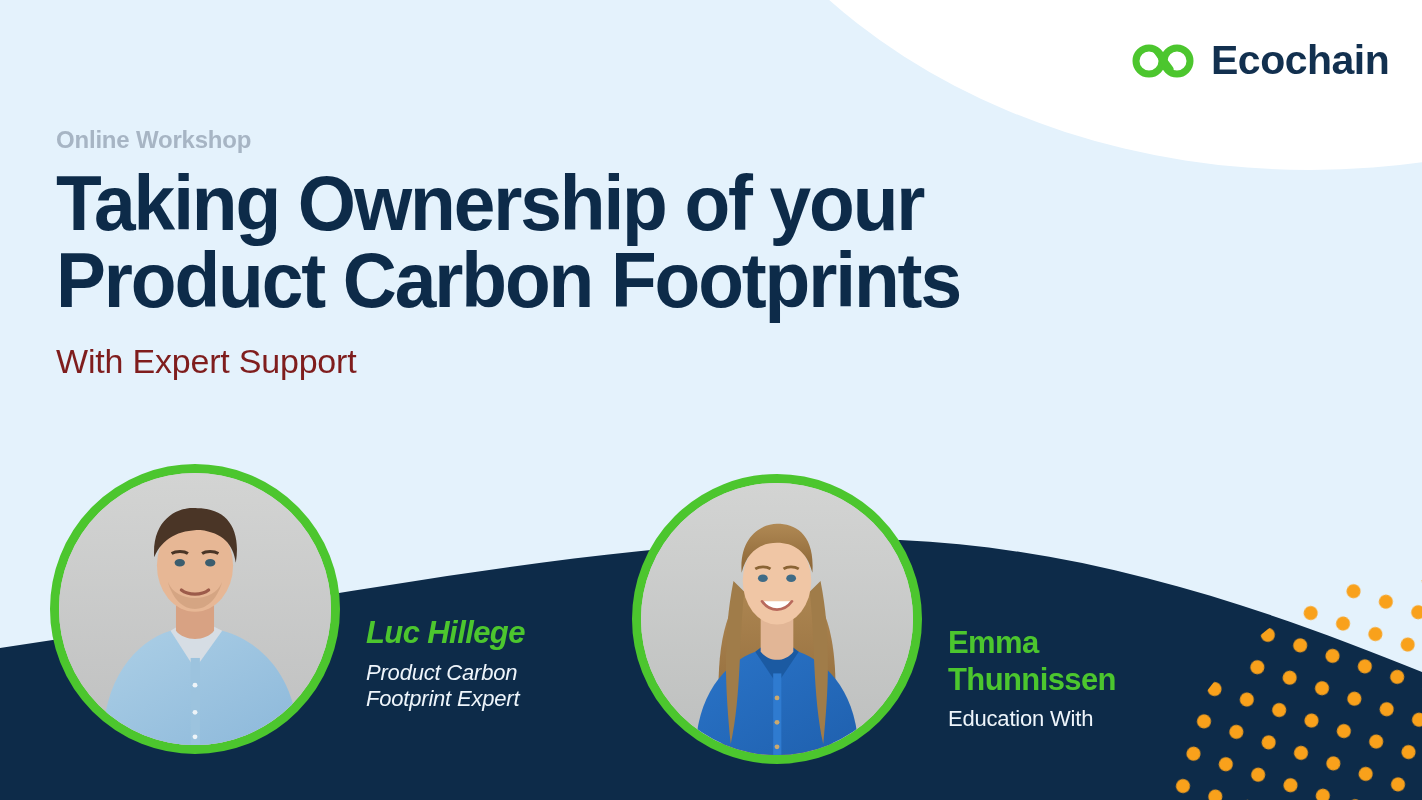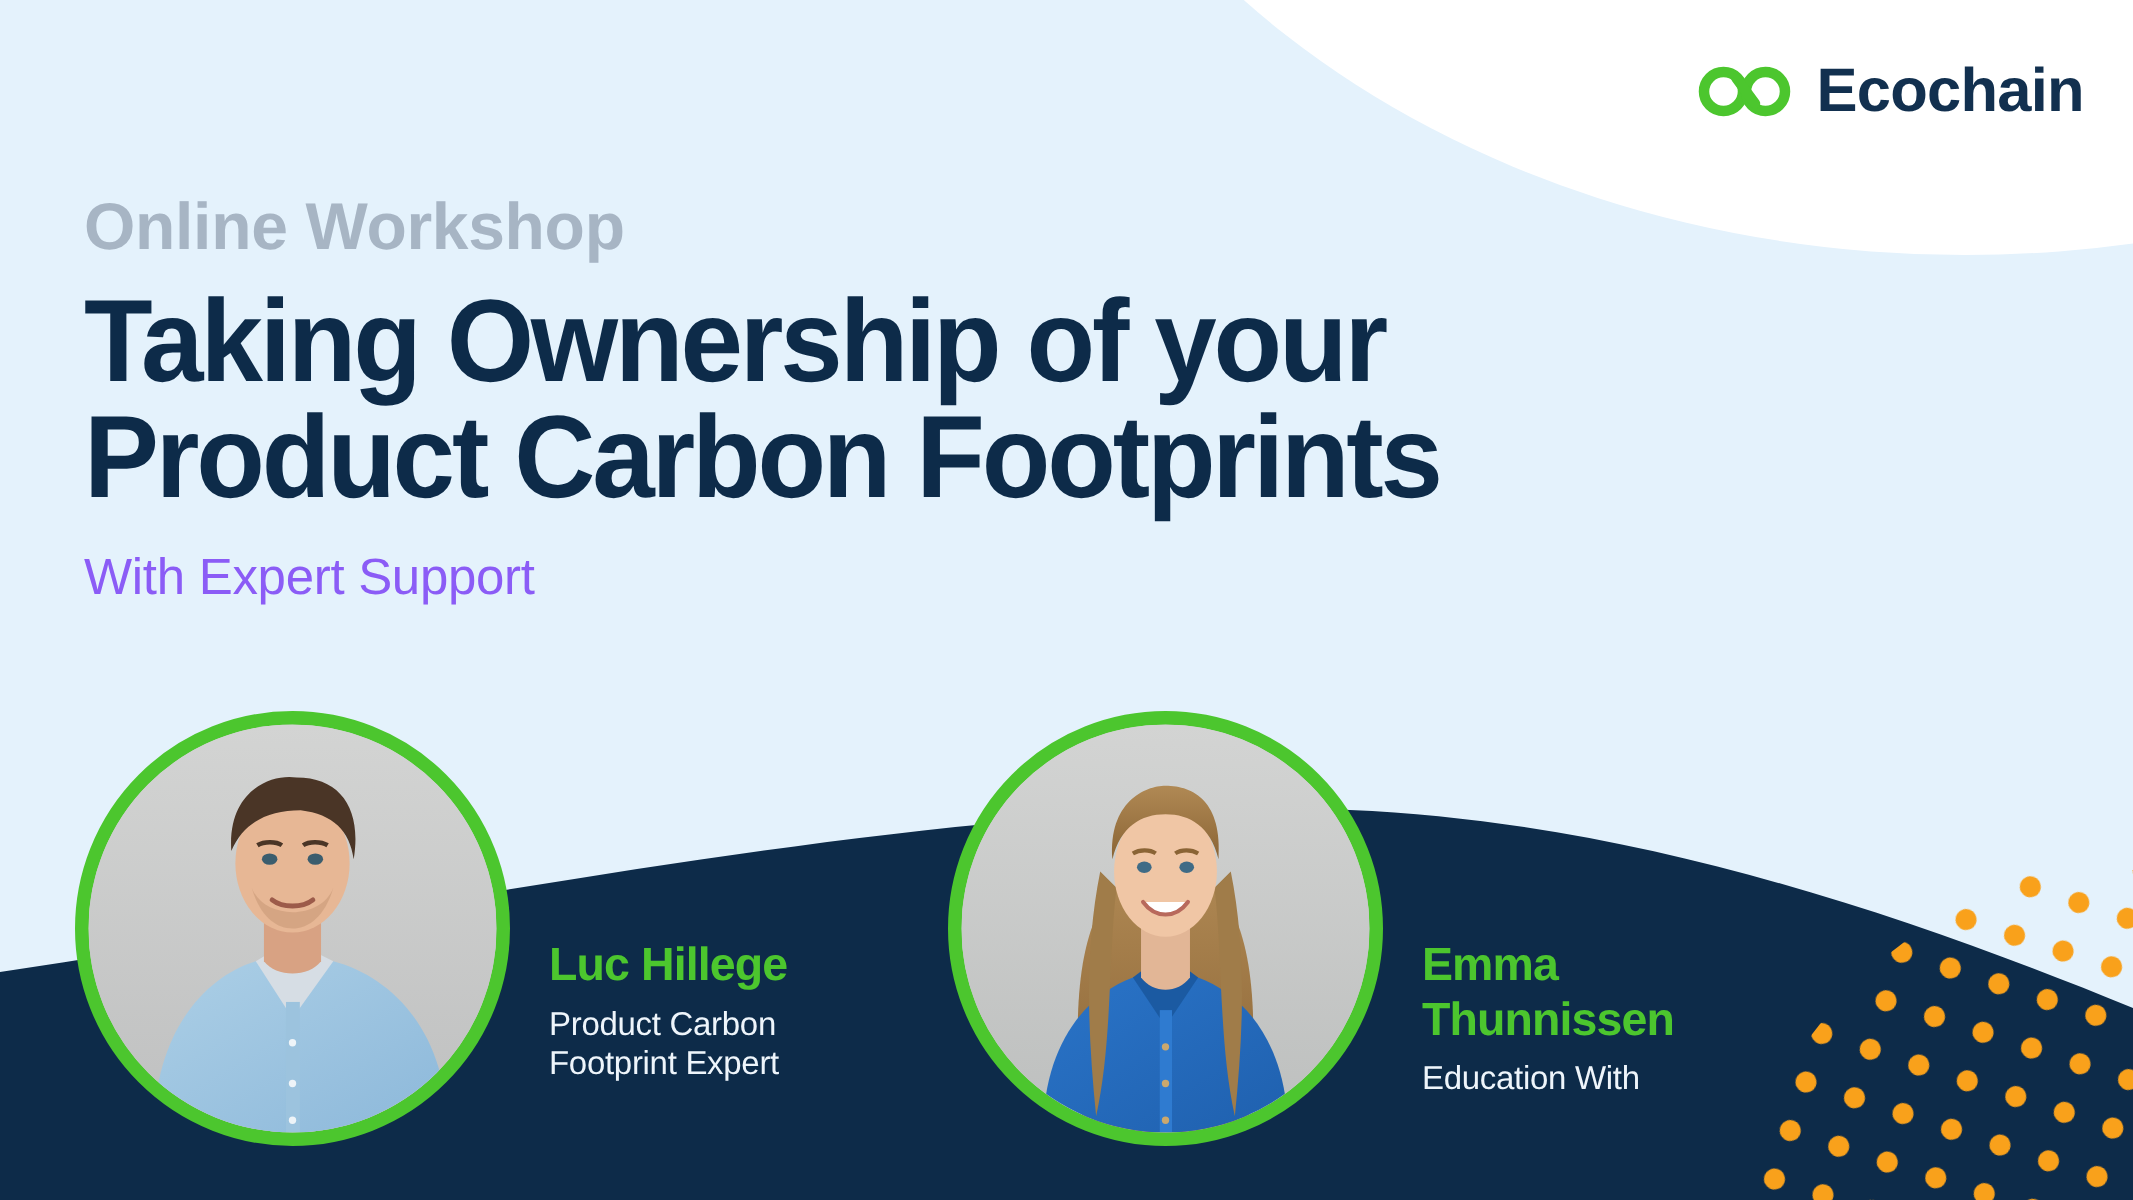--- a/index.html
+++ b/index.html
@@ -22,31 +22,31 @@
   .logo-mark{width:64px;height:40px;display:block;}
   .logo-word{
     font-size:41px;font-weight:bold;color:#12304f;
     letter-spacing:-0.5px;line-height:1;
     font-family:"Liberation Sans", sans-serif;
   }
 
   
   .headline{position:absolute;left:56px;top:126px;z-index:30;width:1060px;}
   .eyebrow{
-    font-size:44px;font-weight:bold;color:#a7b5c4;
+    font-size:24px;font-weight:bold;color:#a7b5c4;
     letter-spacing:-0.2px;line-height:1.2;margin:0 0 10px 0;
   }
   .title{
     font-size:78px;font-weight:bold;color:#0d2b49;
     line-height:0.99;letter-spacing:-2.2px;margin:0;
     transform:scaleX(0.96);transform-origin:left center;
   }
   .title .line{display:block;white-space:nowrap;}
   .subtitle{
-    font-size:34px;font-weight:normal;color:#8b5cf6;
+    font-size:34px;font-weight:normal;color:#7f1d1d;
     letter-spacing:-0.2px;line-height:1.2;margin:22px 0 0 0;
   }
 
   
   .speaker{position:absolute;z-index:30;display:flex;align-items:center;}
   .avatar-ring{
     border-radius:50%;
     border:9px solid #4cc62e;
     overflow:hidden;
     box-sizing:border-box;
@@ -60,21 +60,21 @@
     color:#4cc62e;font-size:31px;font-weight:bold;
     line-height:1.18;letter-spacing:-0.6px;margin:0 0 8px 0;
     white-space:pre-line;
   }
   .speaker-role{
     color:#eef5fb;font-size:22px;font-weight:normal;
     line-height:1.2;letter-spacing:-0.2px;margin:0;
     white-space:pre-line;
   }
 
-  #speaker-luc{left:50px;top:474px;}
+  #speaker-luc{left:50px;top:464px;font-style:italic;}
   #speaker-luc .avatar-ring{width:290px;height:290px;}
   #speaker-luc .speaker-meta{margin-top:110px;}
   #speaker-emma{left:632px;top:474px;}
   #speaker-emma .avatar-ring{width:290px;height:290px;}
   #speaker-emma .speaker-meta{margin-top:120px;}
 </style>
 </head>
 <body>
 
 <div class="stage">

